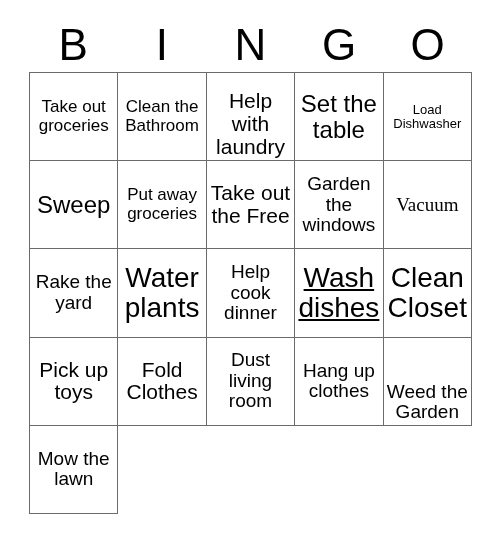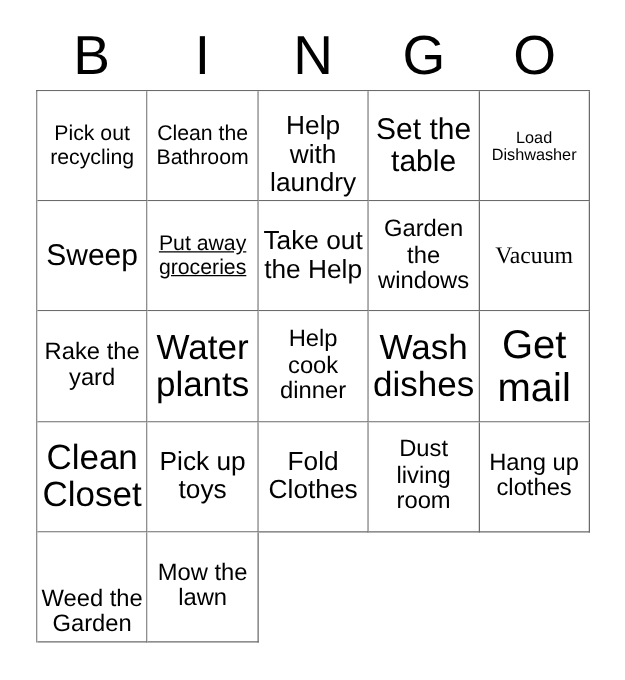--- a/index.html
+++ b/index.html
@@ -108,67 +108,64 @@
         <span>G</span>
       </div>
     <div class="header-cell">
         <span>O</span>
       </div>
   </div>
 
   <div class="grid" style="border-color: rgb(107, 107, 107);">
 
     <div class="cell" style="border-color: rgb(107, 107, 107);">
-        <span class="cell-text fs-s">Pick out recycling</span>
+        <span class="cell-text fs-s">Take out groceries</span>
       </div>
     <div class="cell" style="border-color: rgb(107, 107, 107);">
         <span class="cell-text fs-s">Clean the Bathroom</span>
       </div>
     <div class="cell" style="border-color: rgb(107, 107, 107); align-items: flex-end;">
         <span class="cell-text fs-ml">Help with laundry</span>
       </div>
     <div class="cell" style="border-color: rgb(107, 107, 107);">
         <span class="cell-text fs-l">Set the table</span>
       </div>
     <div class="cell" style="border-color: rgb(107, 107, 107);">
         <span class="cell-text fs-xs">Load Dishwasher</span>
       </div>
 
     <div class="cell" style="border-color: rgb(107, 107, 107);">
         <span class="cell-text fs-l">Sweep</span>
       </div>
-    <div class="cell" style="border-color: rgb(107, 107, 107); text-decoration: underline;">
+    <div class="cell" style="border-color: rgb(107, 107, 107);">
         <span class="cell-text fs-s">Put away groceries</span>
       </div>
     <div class="cell" style="border-color: rgb(107, 107, 107);">
-        <span class="cell-text fs-ml">Take out the Help</span>
+        <span class="cell-text fs-ml">Take out the Free</span>
       </div>
     <div class="cell" style="border-color: rgb(107, 107, 107);">
         <span class="cell-text fs-m">Garden the windows</span>
       </div>
     <div class="cell" style="border-color: rgb(107, 107, 107); font-family: Liberation Serif, serif;">
         <span class="cell-text fs-m">Vacuum</span>
       </div>
 
     <div class="cell" style="border-color: rgb(107, 107, 107);">
         <span class="cell-text fs-m">Rake the yard</span>
       </div>
     <div class="cell" style="border-color: rgb(107, 107, 107);">
         <span class="cell-text fs-xl">Water plants</span>
       </div>
     <div class="cell" style="border-color: rgb(107, 107, 107);">
         <span class="cell-text fs-m">Help cook dinner</span>
       </div>
-    <div class="cell" style="border-color: rgb(107, 107, 107);">
+    <div class="cell" style="border-color: rgb(107, 107, 107); text-decoration: underline;">
         <span class="cell-text fs-xl">Wash dishes</span>
       </div>
 
-    <div class="cell" style="border-color: rgb(107, 107, 107);">
-        <span class="cell-text fs-xxl">Get mail</span>
-      </div>
     <div class="cell" style="border-color: rgb(107, 107, 107);">
         <span class="cell-text fs-xl">Clean Closet</span>
       </div>
     <div class="cell" style="border-color: rgb(107, 107, 107);">
         <span class="cell-text fs-ml">Pick up toys</span>
       </div>
     <div class="cell" style="border-color: rgb(107, 107, 107);">
         <span class="cell-text fs-ml">Fold Clothes</span>
       </div>
     <div class="cell" style="border-color: rgb(107, 107, 107);">

